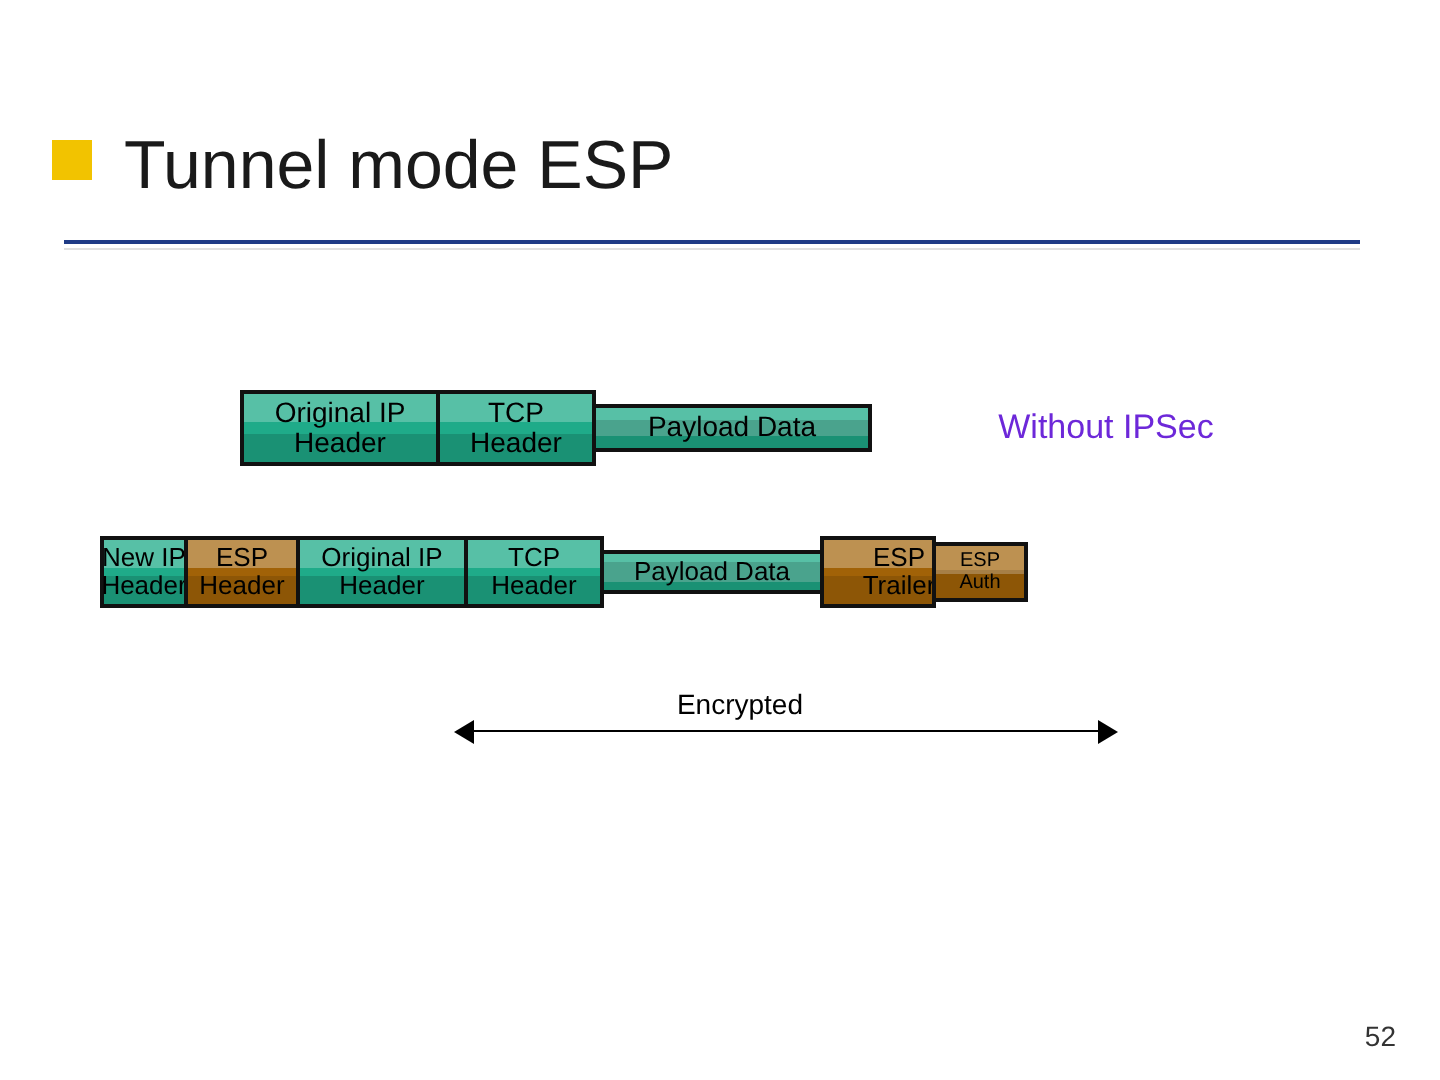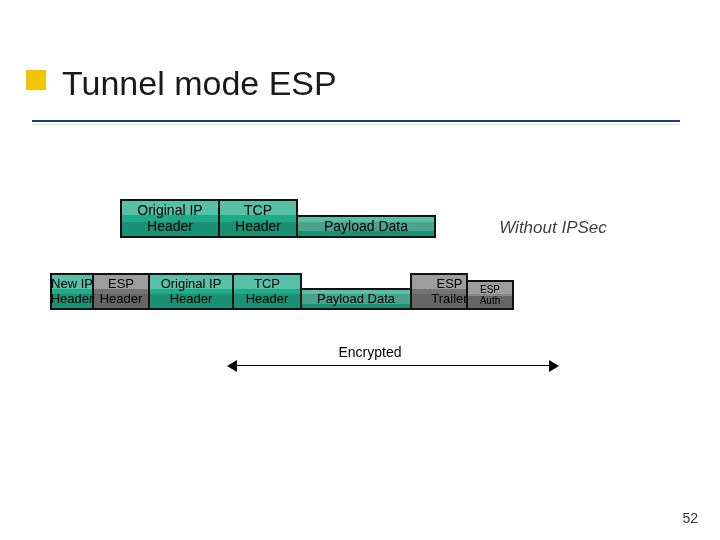--- a/index.html
+++ b/index.html
@@ -49,21 +49,21 @@
 
   .diagram {
     position: absolute;
     top: 190px;
     left: 70px;
     width: 600px;
   }
 
   .row {
     display: flex;
-    align-items: flex-end;
+    align-items: center;
     height: 48px;
     margin-bottom: 24px;
   }
 
   .box {
     border: 2px solid #111;
     display: flex;
     align-items: center;
     justify-content: center;
     text-align: center;
@@ -72,35 +72,34 @@
     line-height: 1.1;
     padding: 2px 4px;
     box-sizing: border-box;
     position: relative;
   }
   .green {
     background: #1fab89;
     box-shadow: inset 0 -14px 0 rgba(0,0,0,0.15), inset 0 14px 0 rgba(255,255,255,0.25);
   }
   .yellow {
-    background: #737373;
+    background: #a16207;
     box-shadow: inset 0 -14px 0 rgba(0,0,0,0.12), inset 0 14px 0 rgba(255,255,255,0.3);
   }
   .green + .green, .green + .yellow, .yellow + .green, .yellow + .yellow {
     margin-left: -2px;
   }
 
   .label-right {
     display: flex;
     align-items: center;
     justify-content: center;
     font-size: 17px;
-    color: #404040;
+    color: #6d28d9;
     flex: 1;
-    font-style: italic;
   }
 
   
   .r1-oip { width: 100px; }
   .r1-tcp { width: 80px; }
   .r1-pld { width: 140px; }
 
   
   .r2-nip { width: 44px; font-size: 13px; }
   .r2-esp { width: 58px; font-size: 13px; }

